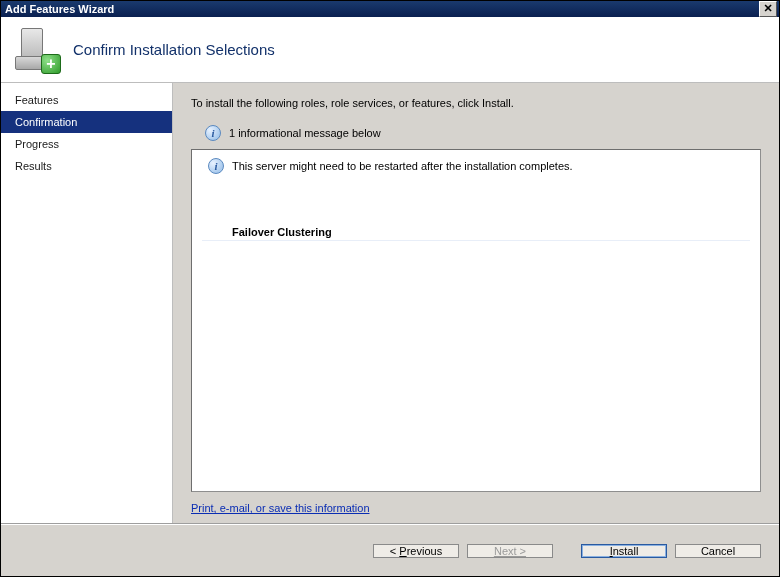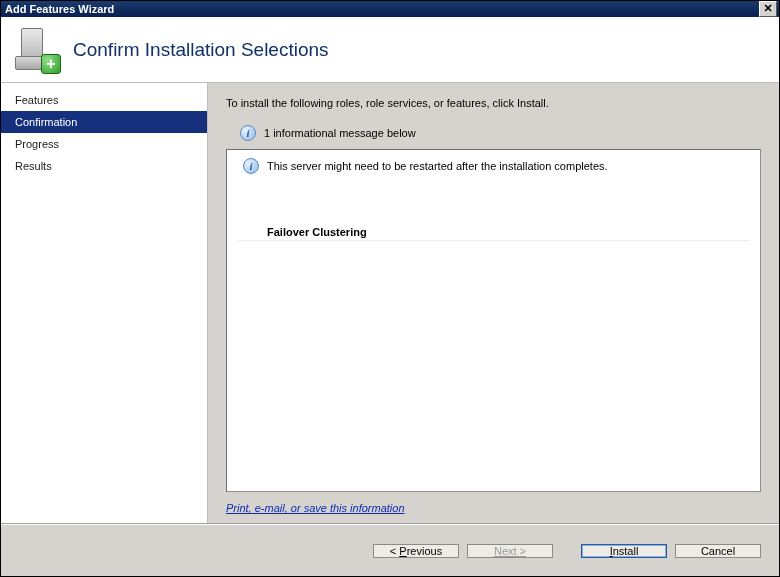--- a/index.html
+++ b/index.html
@@ -45,31 +45,31 @@
     height: 66px;
     background: #fff;
     border-bottom: 1px solid #bdbdbd;
     display: flex;
     align-items: center;
     padding-left: 14px;
     gap: 14px;
   }
   .header-icon { width: 44px; height: 44px; position: relative; }
   .header-title {
-    font-size: 19px;
+    font-size: 15px;
     color: #12316a;
     font-family: "Segoe UI", Tahoma, sans-serif;
   }
   .body {
     flex: 1;
     display: flex;
     min-height: 0;
   }
   .sidebar {
-    width: 207px;
+    width: 172px;
     background: #fff;
     border-right: 1px solid #bdbdbd;
     padding-top: 6px;
   }
   .step {
     padding: 5px 14px;
     color: #1a1a1a;
     cursor: pointer;
   }
   .step.selected {
@@ -125,21 +125,20 @@
     font-weight: bold;
     padding: 4px 0 2px 30px;
     border-bottom: 1px solid #e8eef8;
     margin-top: 44px;
   }
   .link-row { padding: 10px 0 0 0; }
   .link-row a {
     color: #0a2db3;
     text-decoration: underline;
     cursor: pointer;
-    font-style: italic;
   }
   .footer {
     height: 52px;
     border-top: 1px solid #fff;
     box-shadow: 0 -1px 0 #9e9e9e;
     display: flex;
     align-items: center;
     justify-content: flex-end;
     padding-right: 18px;
     gap: 8px;

